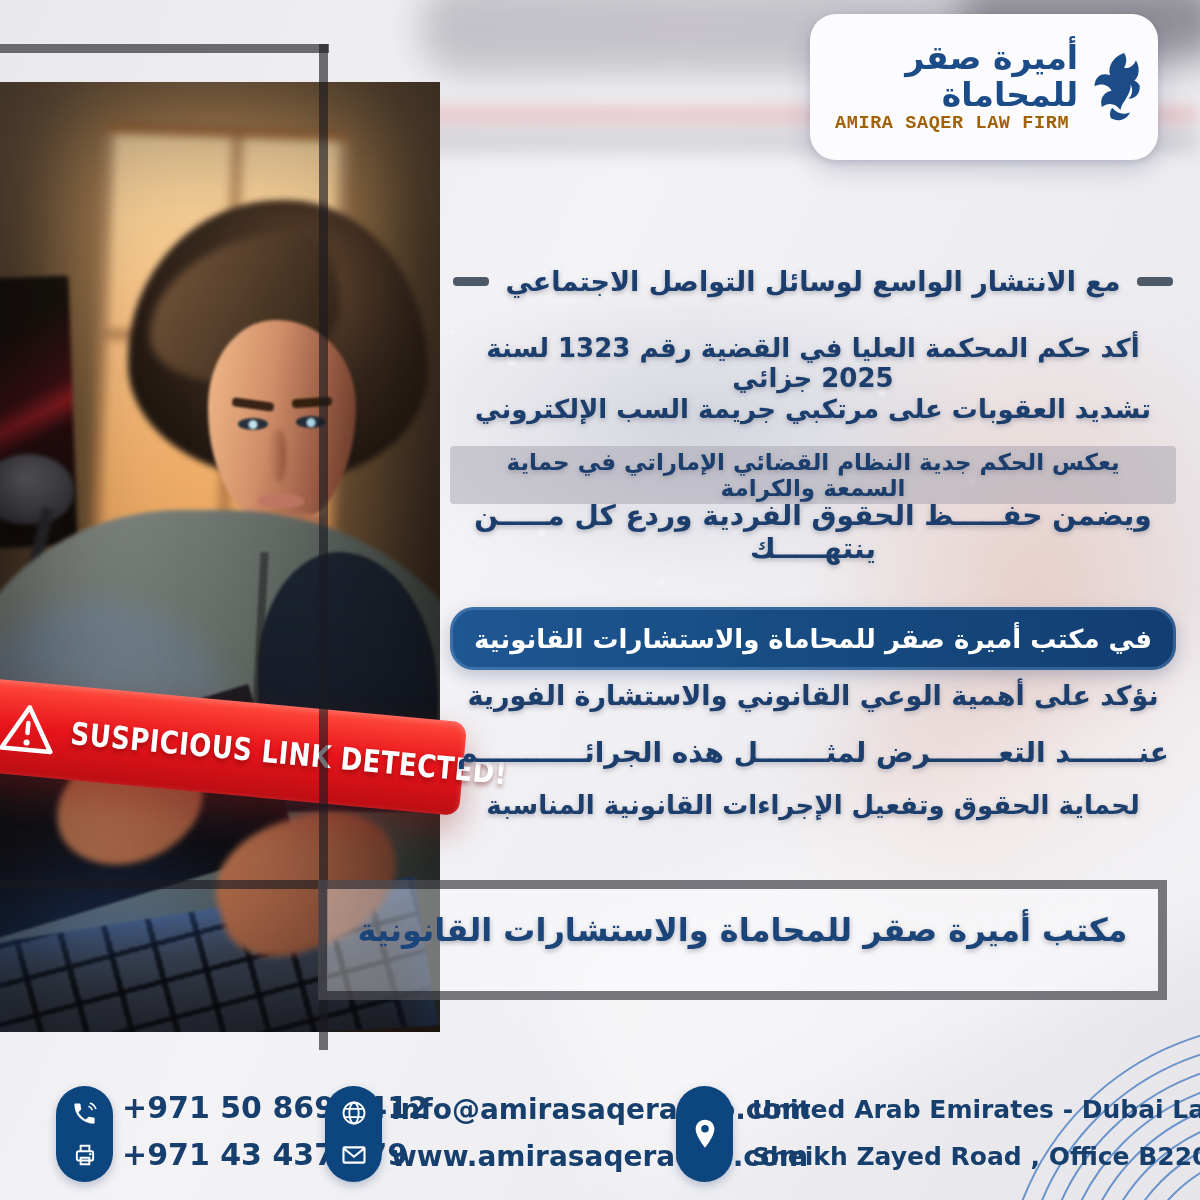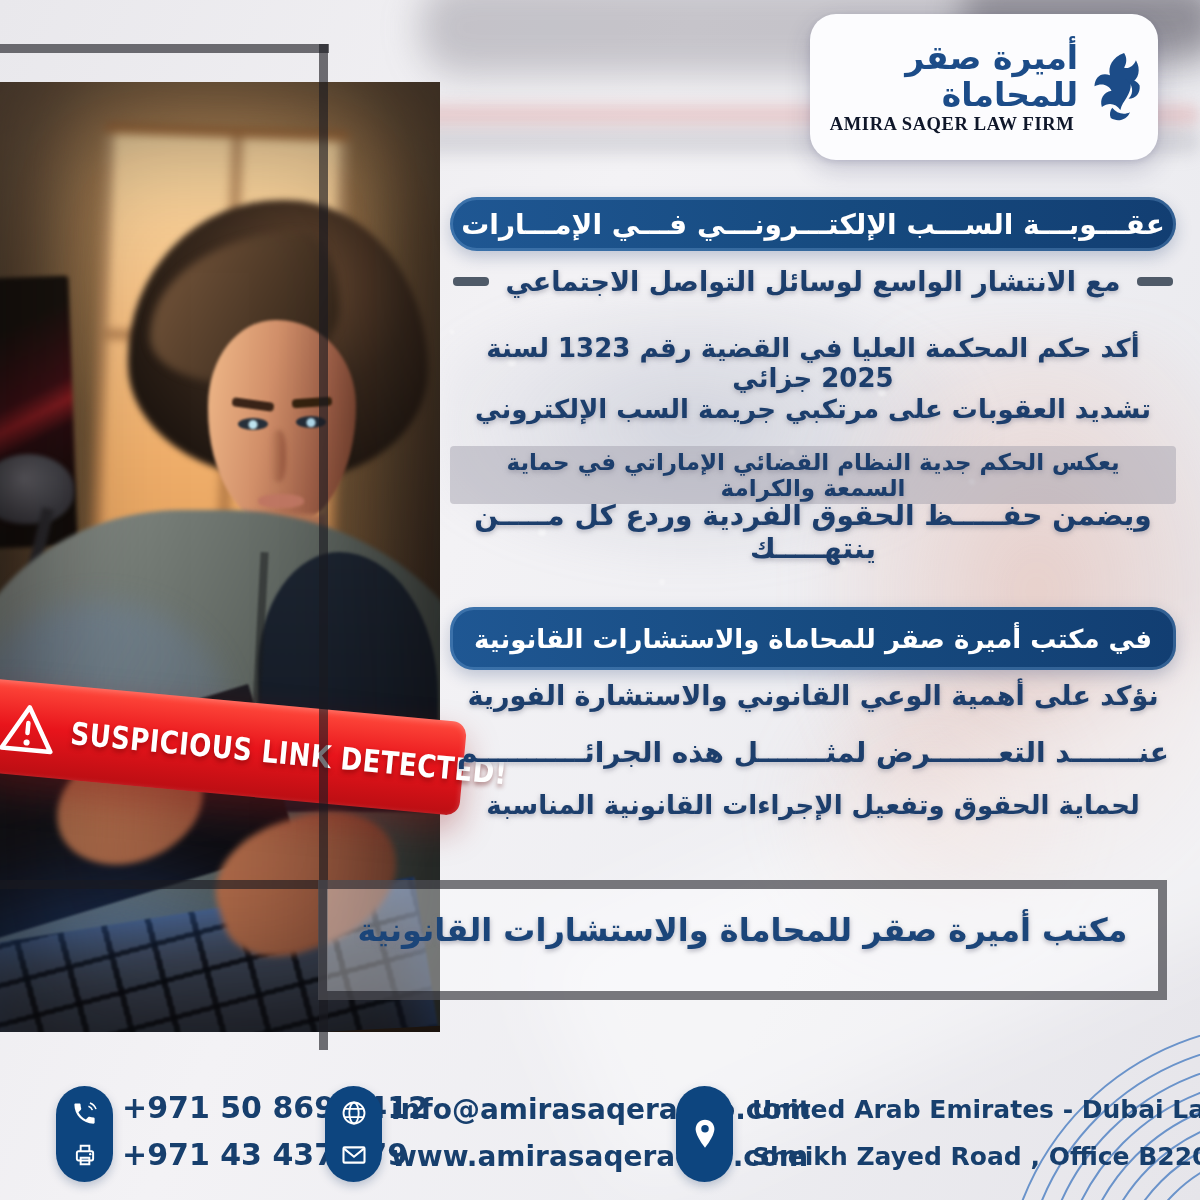--- a/index.html
+++ b/index.html
@@ -81,21 +81,21 @@
   .frameline{background:rgba(26,26,32,.62);}
   .fl-top{left:0;top:44px;width:329px;height:9px;}
   .fl-vert{left:319px;top:44px;width:9px;height:1006px;}
   .fl-mid{left:0;top:880px;width:327px;height:9px;}
   
   .logo-card{left:810px;top:14px;width:348px;height:146px;background:#fcfcfe;border-radius:26px;
     box-shadow:0 10px 26px rgba(45,45,90,.20),0 2px 6px rgba(45,45,90,.12);
     display:flex;align-items:center;justify-content:center;gap:12px;direction:rtl;box-sizing:border-box;padding:10px 16px;}
   .logo-texts{display:flex;flex-direction:column;align-items:center;line-height:1.12;}
   .logo-ar{color:#1c4c88;font-weight:bold;font-size:33px;}
-  .logo-en{color:#0f172a;font-weight:bold;font-size:18.5px;font-family:Liberation Serif, serif;letter-spacing:.6px;white-space:nowrap;}
+  .logo-en{color:#a16207;font-weight:bold;font-size:18.5px;font-family:Liberation Mono, monospace;letter-spacing:.6px;white-space:nowrap;}
   
   .col{left:450px;top:0;width:726px;height:860px;direction:rtl;text-align:center;}
   .col .abs{left:0;width:100%;}
   .navy{color:#1c3e6c;font-weight:bold;text-shadow:0 2px 5px rgba(125,125,142,.55);}
   .pill{margin:0 auto;background:linear-gradient(90deg,#1f5793 0%,#164а7f 50%,#123e72 100%);
     background:linear-gradient(90deg,#1f5793 0%,#164a7f 55%,#123e72 100%);
     color:#fff;font-weight:bold;border-radius:28px;display:flex;align-items:center;justify-content:center;
     box-shadow:inset 0 0 0 3px rgba(125,175,225,.30),0 6px 16px rgba(30,60,110,.25);}
   .pill-main{top:197px;width:676px;height:54px;font-size:28px;}
   .pill-sub{top:607px;width:674px;height:63px;font-size:26px;border-radius:24px;}
@@ -207,21 +207,20 @@
         <circle cx="52" cy="20" r="2.6" fill="#fcfcfe"></circle>
       </g>
     </svg>
     <div class="logo-texts">
       <div class="logo-ar">أميرة صقر للمحاماة</div>
       <div class="logo-en">AMIRA SAQER LAW FIRM</div>
     </div>
   </div>
 
   <div class="abs col">
-    <div class="abs pill pill-main">عقـــوبـــة الســـب الإلكتـــرونـــي فـــي الإمـــارات</div>
     <div class="abs subline">
       <div class="dash"></div>
       <span class="navy">مع الانتشار الواسع لوسائل التواصل الاجتماعي</span>
       <div class="dash"></div>
     </div>
     <div class="abs navy p1">أكد حكم المحكمة العليا في القضية رقم 1323 لسنة 2025 جزائي</div>
     <div class="abs navy p2">تشديد العقوبات على مرتكبي جريمة السب الإلكتروني</div>
     <div class="abs p3wrap">
       <span class="navy p3">يعكس الحكم جدية النظام القضائي الإماراتي في حماية السمعة والكرامة</span>
     </div>

